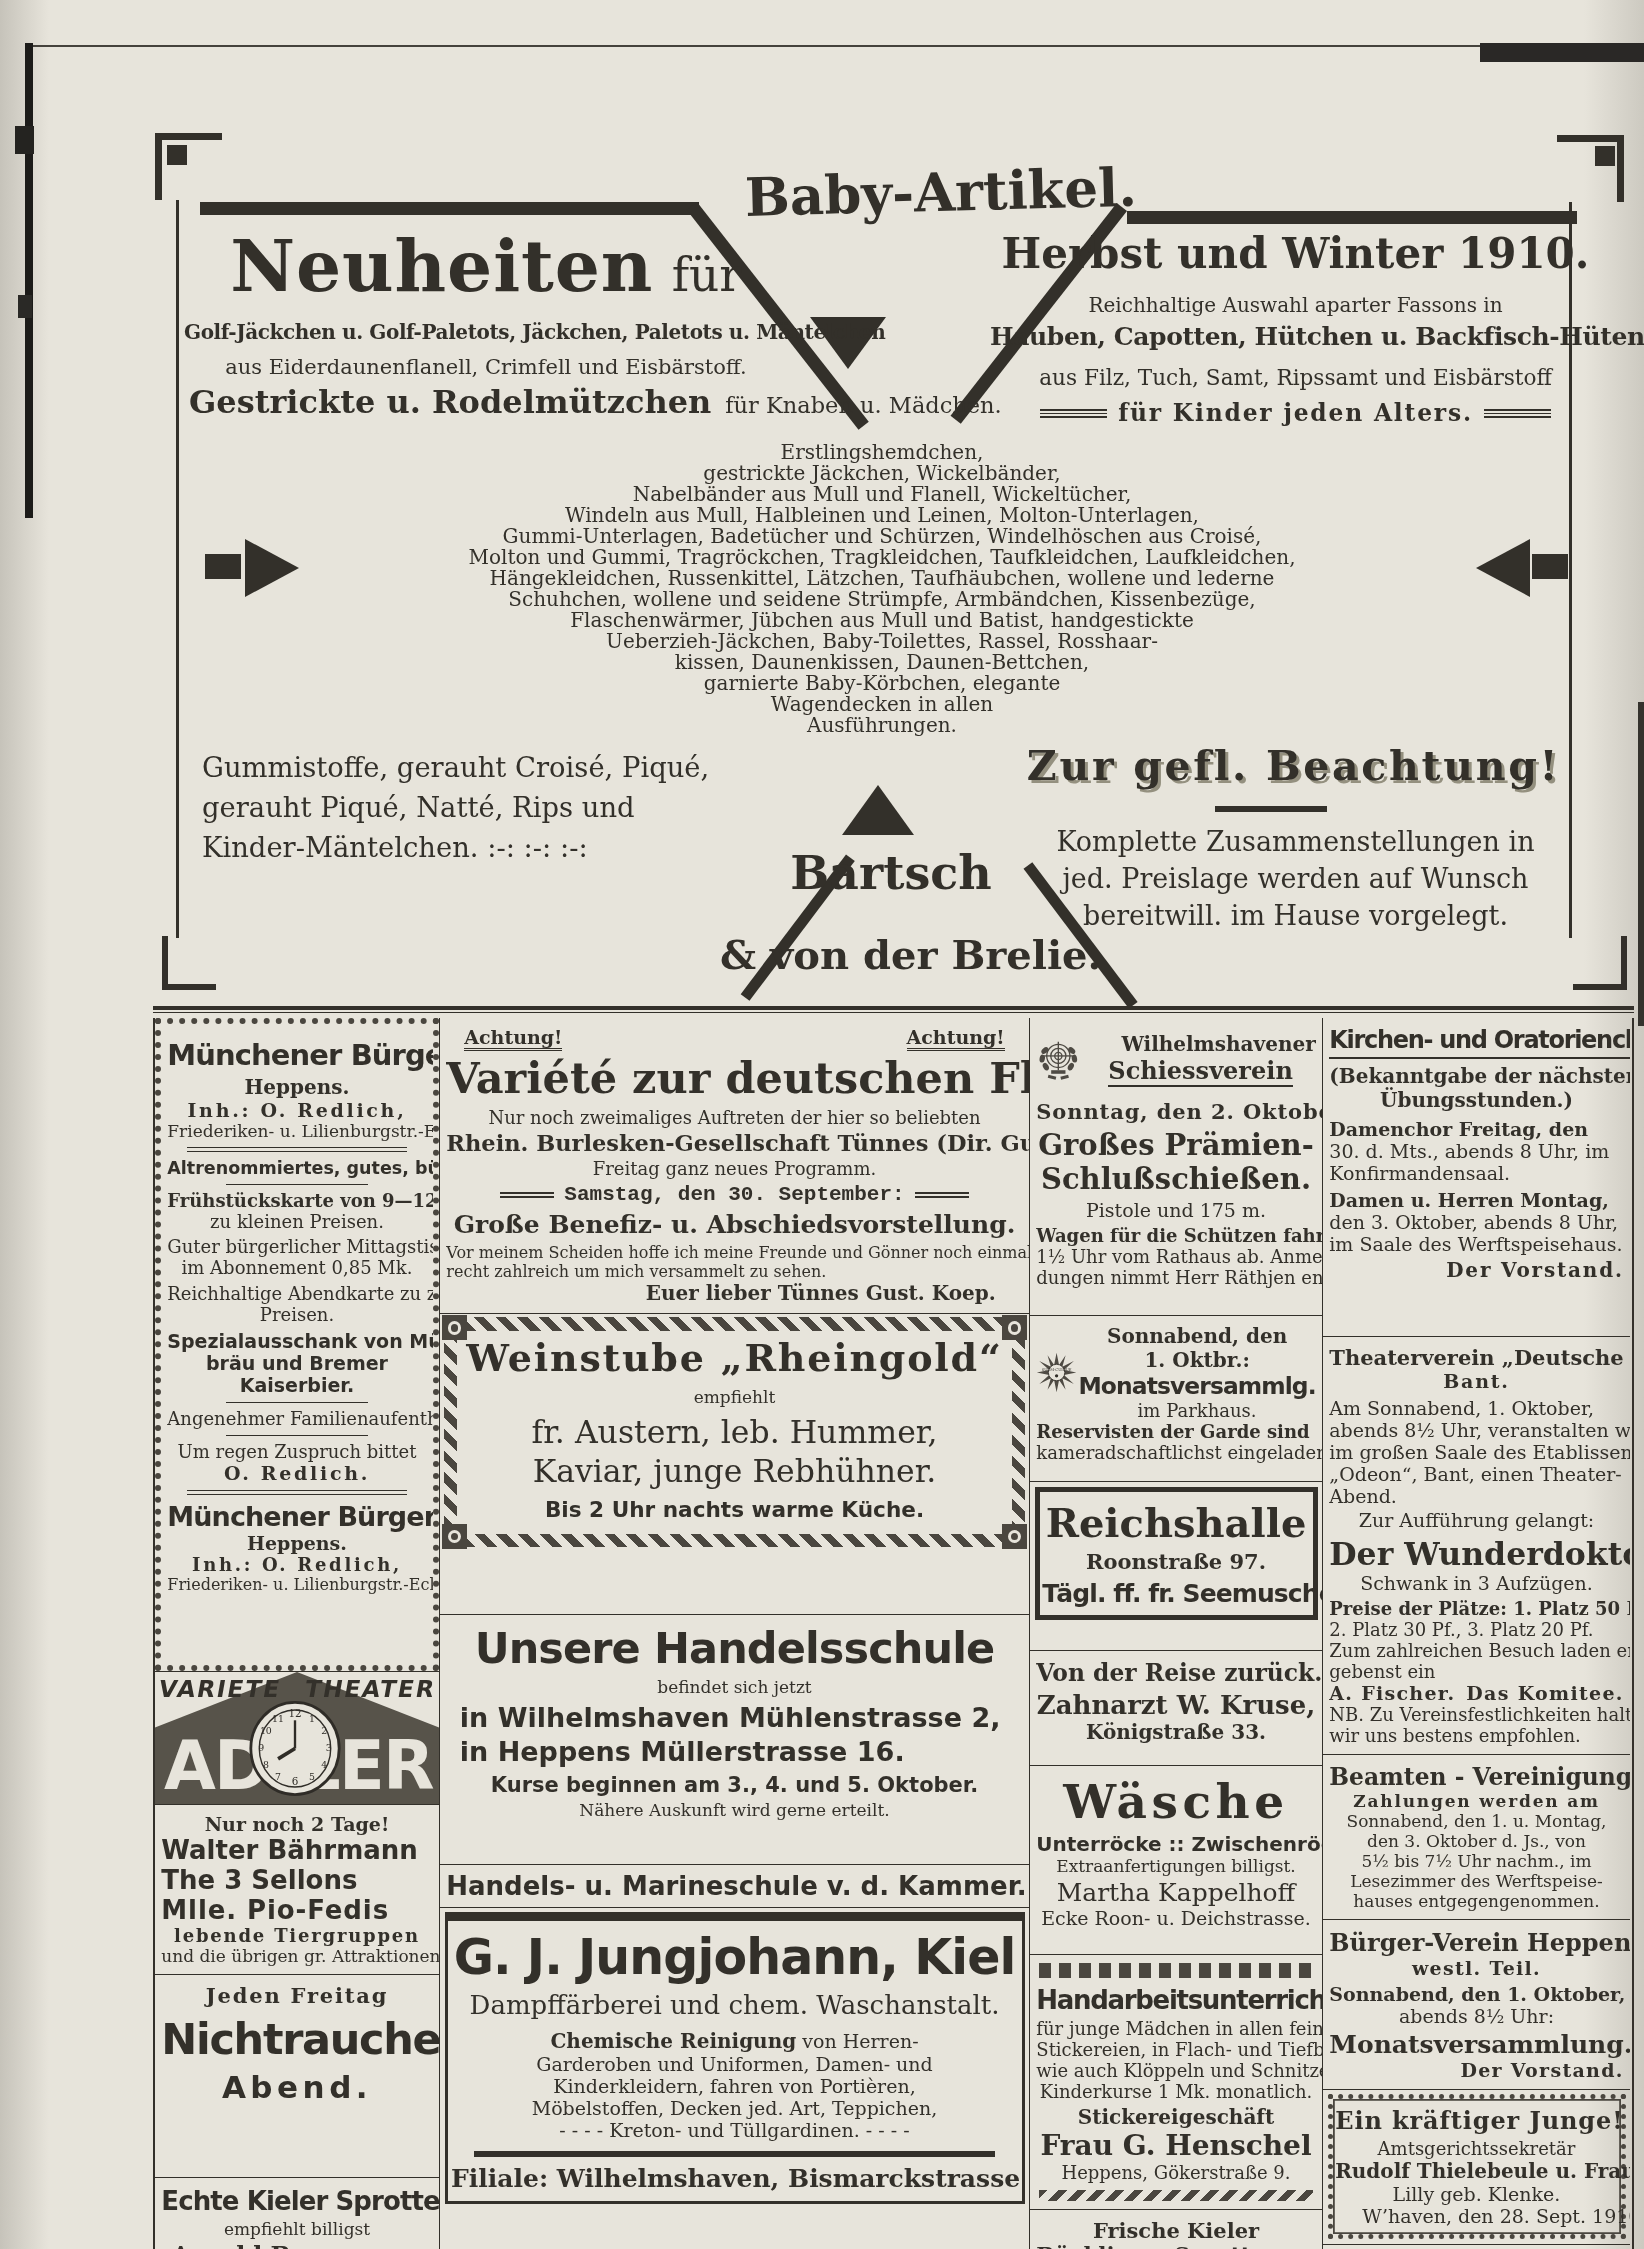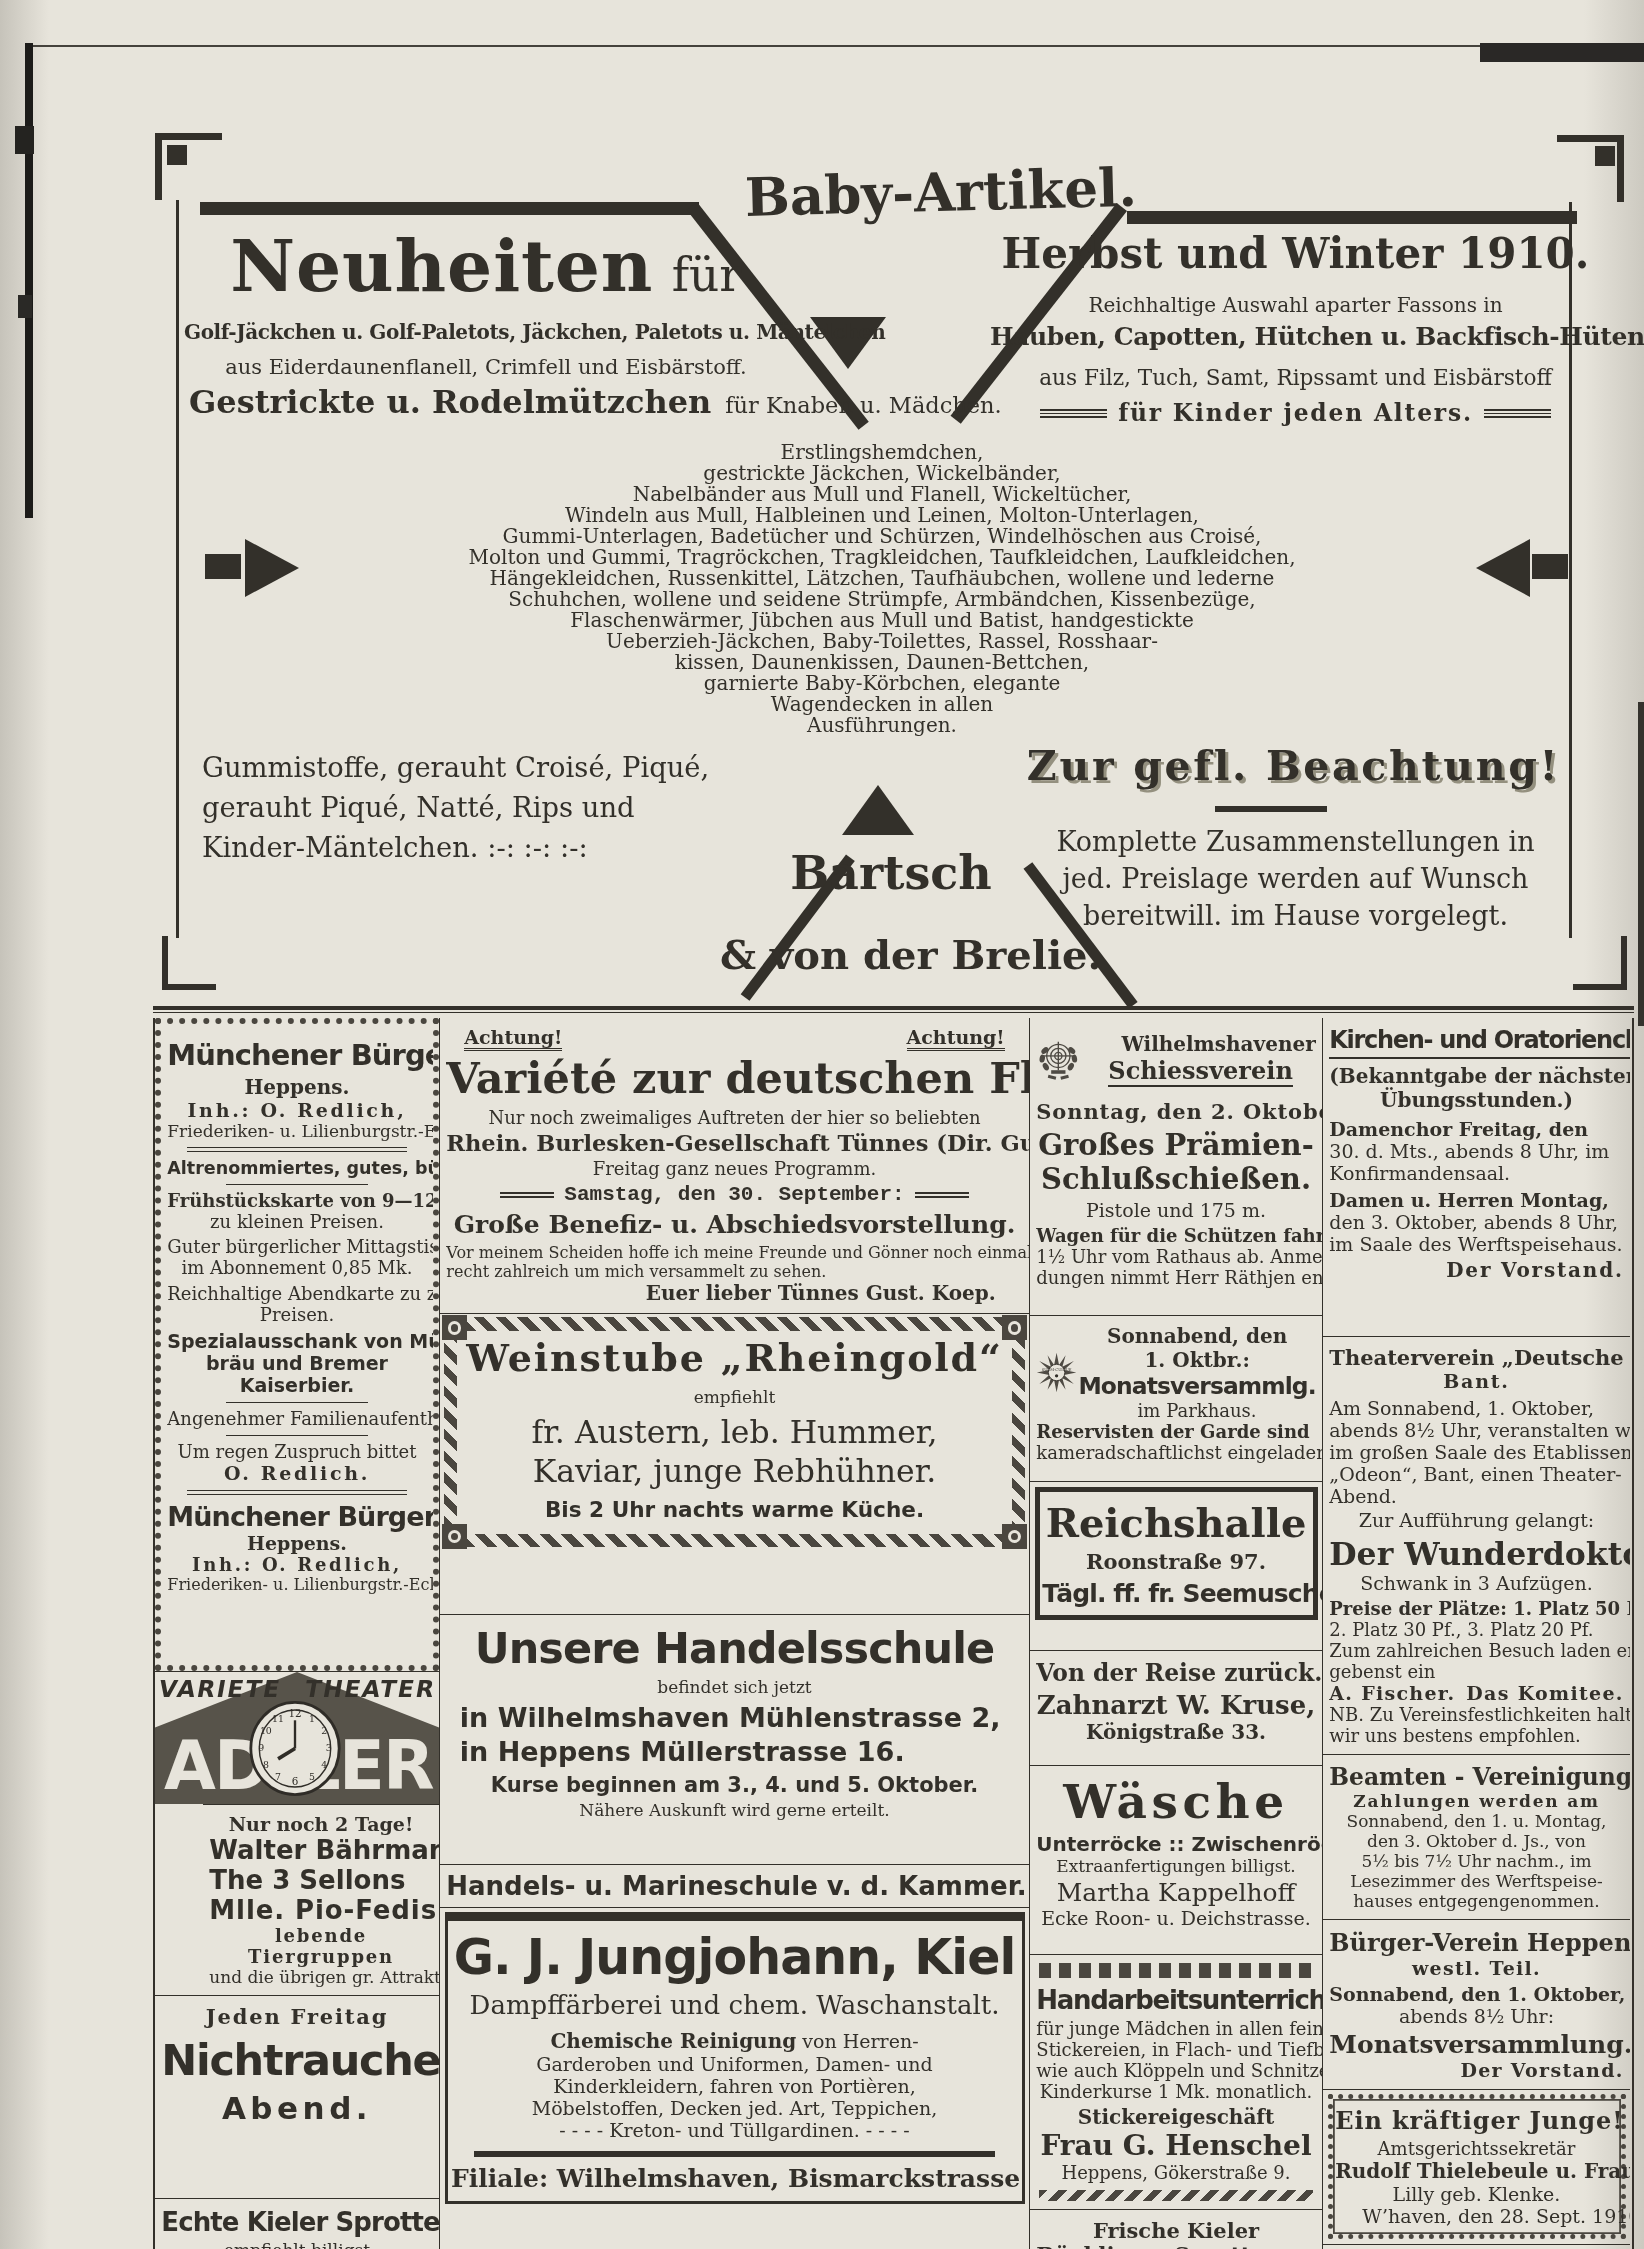--- a/index.html
+++ b/index.html
@@ -202,21 +202,21 @@
           <text x="32" y="84" font-size="10" text-anchor="middle" fill="#2f2c27">7</text>
           <text x="19" y="71" font-size="10" text-anchor="middle" fill="#2f2c27">8</text>
           <text x="14" y="53" font-size="10" text-anchor="middle" fill="#2f2c27">9</text>
           <text x="19" y="35" font-size="10" text-anchor="middle" fill="#2f2c27">10</text>
           <text x="32" y="22" font-size="10" text-anchor="middle" fill="#2f2c27">11</text>
           <line x1="50" y1="50" x2="50" y2="20" stroke="#2f2c27" stroke-width="2.5"></line>
           <line x1="50" y1="50" x2="32" y2="61" stroke="#2f2c27" stroke-width="4"></line>
         </svg>
       </div>
 
-      <div class="ad" style="min-height:156px;margin-left:48px;">
+      <div class="ad" style="min-height:156px;">
         <div class="fr b" style="font-size:19px;">Nur noch 2 Tage!</div>
         <div class="sa b nw" style="font-size:26px;text-align:left;">Walter Bährmann</div>
         <div class="sa b nw" style="font-size:26px;text-align:left;">The 3 Sellons</div>
         <div class="sa b nw" style="font-size:26px;text-align:left;letter-spacing:0.9px;">Mlle. Pio-Fedis</div>
         <div class="fr b" style="font-size:18px;letter-spacing:1.8px;">lebende Tiergruppen</div>
         <div class="fr nw" style="font-size:17px;">und die übrigen gr. Attraktionen.</div>
       </div>
 
       <div class="ad" style="min-height:203px;">
         <div class="fr b" style="font-size:21px;letter-spacing:1.8px;">Jeden Freitag</div>

